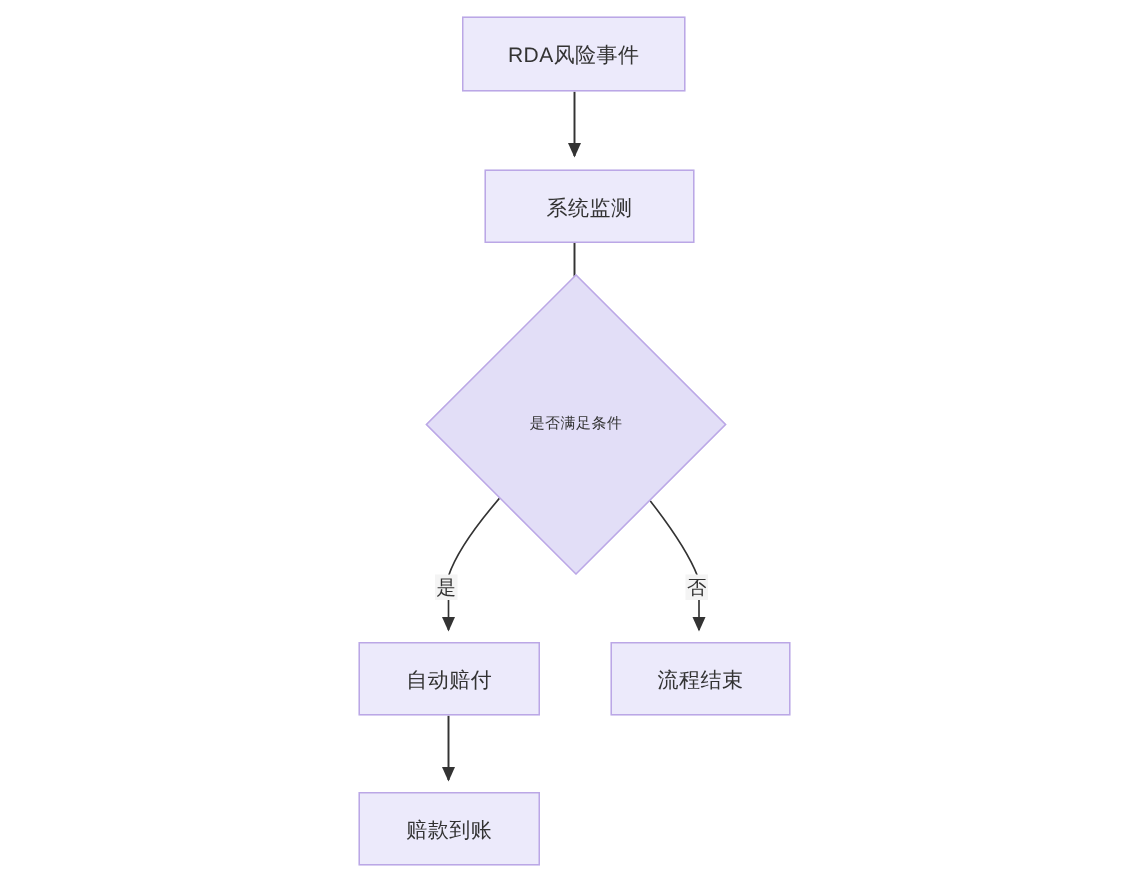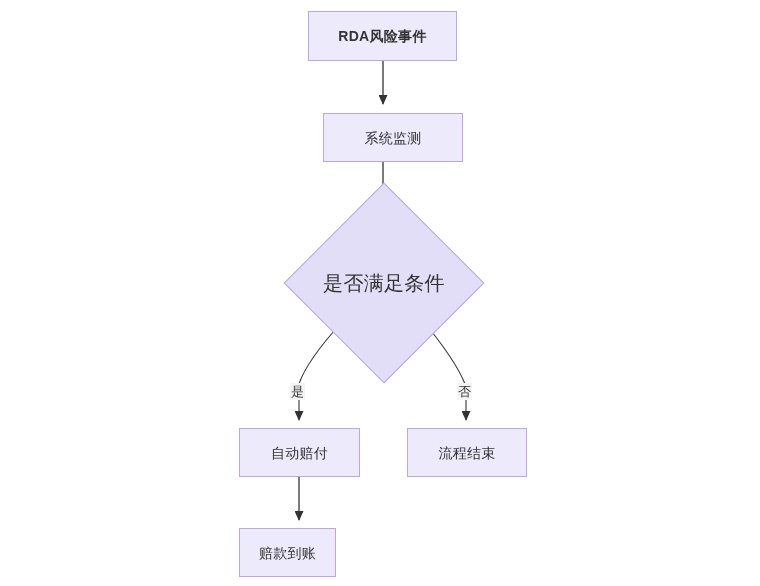--- a/index.html
+++ b/index.html
@@ -59,21 +59,21 @@
     position: absolute;
     left: 0;
     top: 0;
     width: 100%;
     height: 100%;
     display: flex;
     align-items: center;
     justify-content: center;
   }
   .diamond-text .node-label {
-    font-size: 20px;
+    font-size: 10px;
   }
   .edge-label {
     position: absolute;
     font-size: 13px;
     line-height: 1;
     color: #333333;
     background: #F4F4F4;
     padding: 2px 1px;
     white-space: nowrap;
   }
@@ -96,21 +96,21 @@
 
     <path d="M342,322 C322,344 305,366 299,384" stroke="#333333" stroke-width="1.1" fill="none"></path>
     <path d="M299,400 L299,420" stroke="#333333" stroke-width="1.1" fill="none" marker-end="url(#arrowhead)"></path>
 
     <path d="M424,322 C442,344 458,366 465,384" stroke="#333333" stroke-width="1.1" fill="none"></path>
     <path d="M466,400 L466,420" stroke="#333333" stroke-width="1.1" fill="none" marker-end="url(#arrowhead)"></path>
 
     <path d="M299,477 L299,520" stroke="#333333" stroke-width="1.3" fill="none" marker-end="url(#arrowhead)"></path>
   </svg>
 
-  <div class="node" style="left:308px; top:11px; width:149px; height:50px;font-weight:bold;">
+  <div class="node" style="left:308px; top:11px; width:149px; height:50px;">
     <span class="node-label">RDA风险事件</span>
   </div>
 
   <div class="node" style="left:323px; top:113px; width:140px; height:49px;align-items:center;">
     <span class="node-label">系统监测</span>
   </div>
 
   <div class="diamond-wrap" style="left:313px; top:212px; width:142px; height:142px;">
     <div class="diamond-shape"></div>
     <div class="diamond-text">
@@ -119,21 +119,21 @@
   </div>
 
   <div class="node" style="left:407px; top:428px; width:120px; height:49px;">
     <span class="node-label">流程结束</span>
   </div>
 
   <div class="node" style="left:239px; top:428px; width:121px; height:49px;">
     <span class="node-label">自动赔付</span>
   </div>
 
-  <div class="node" style="left:239px; top:528px; width:97px; height:49px;">
+  <div class="node" style="left:239px; top:528px; width:121px; height:49px;">
     <span class="node-label">赔款到账</span>
   </div>
 
   <div class="edge-label" style="left:290px; top:383px;">是</div>
 
   <div class="edge-label" style="left:457px; top:383px;">否</div>
 
 </div>
 
 </body></html>

